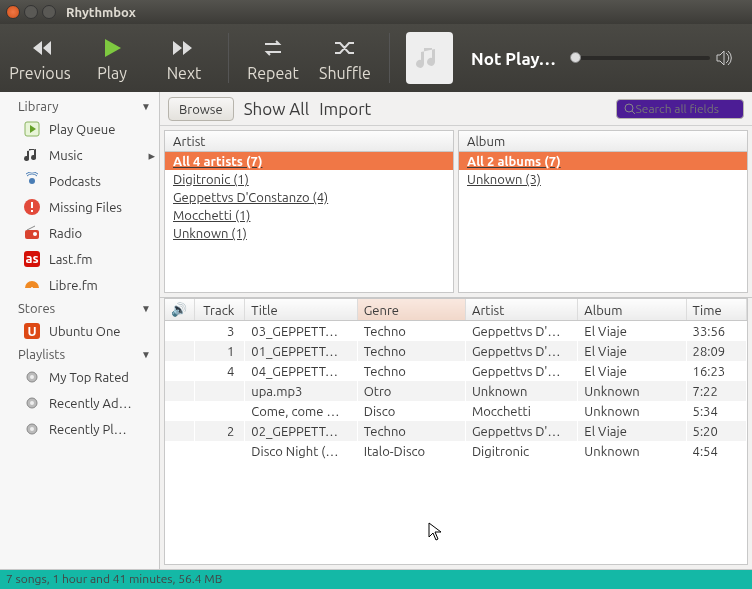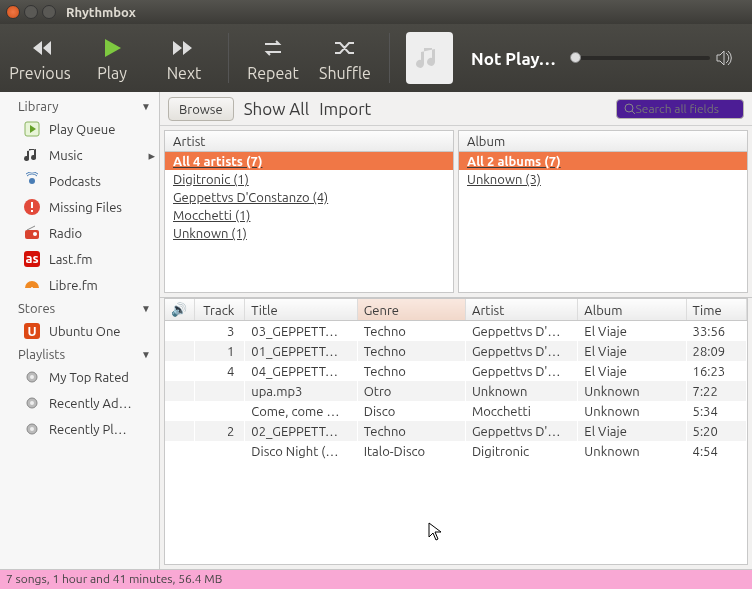--- a/index.html
+++ b/index.html
@@ -39,21 +39,21 @@
 .listhead { background:linear-gradient(#fdfdfd,#ececec); border-bottom:1px solid #c8c8c8; padding:3px 8px; font-size:13px;}
 .listitems { flex:1; overflow:auto;text-decoration:underline;}
 .li { padding:2px 8px; font-size:13px; cursor:pointer;}
 .li.sel { background:#f07746; color:#fff; font-weight:bold;}
 .tracktable { flex:1; overflow:auto; background:#fff; margin:0 4px 4px 4px; border:1px solid #c8c8c8;}
 table { width:100%; border-collapse:collapse; }
 th { text-align:left; font-weight:normal; background:linear-gradient(#fdfdfd,#ececec); border-bottom:1px solid #c8c8c8; border-right:1px solid #dcdcdc; padding:3px 6px; font-size:13px;}
 th.sorted { background:linear-gradient(#f9e8df,#f1d8ca);}
 td { padding:3px 6px; font-size:13px; border-right:1px solid transparent; white-space:nowrap; overflow:hidden; text-overflow:ellipsis;}
 tr.row:nth-child(even) td { background:#f3f3f3;}
-.statusbar { height:20px; background:#f9a8d4; border-top:1px solid #c8c8c8; padding:2px 6px; font-size:12px; color:#444;}
+.statusbar { height:20px; background:#14b8a6; border-top:1px solid #c8c8c8; padding:2px 6px; font-size:12px; color:#444;}
 .cursor-arrow { position:absolute; left:428px; top:522px; pointer-events:none;}
 svg { display:block;}
 th.play-col, td.play-col{width:20px;}
 th.track-col, td.track-col{width:40px; text-align:right; padding-right:10px;}
 th.title-col, td.title-col{width:108px; max-width:108px;}
 th.genre-col, td.genre-col{width:104px;}
 th.artist-col, td.artist-col{width:108px; max-width:108px;}
 th.album-col, td.album-col{width:104px;}
 th.time-col, td.time-col{width:58px;}
 </style>

